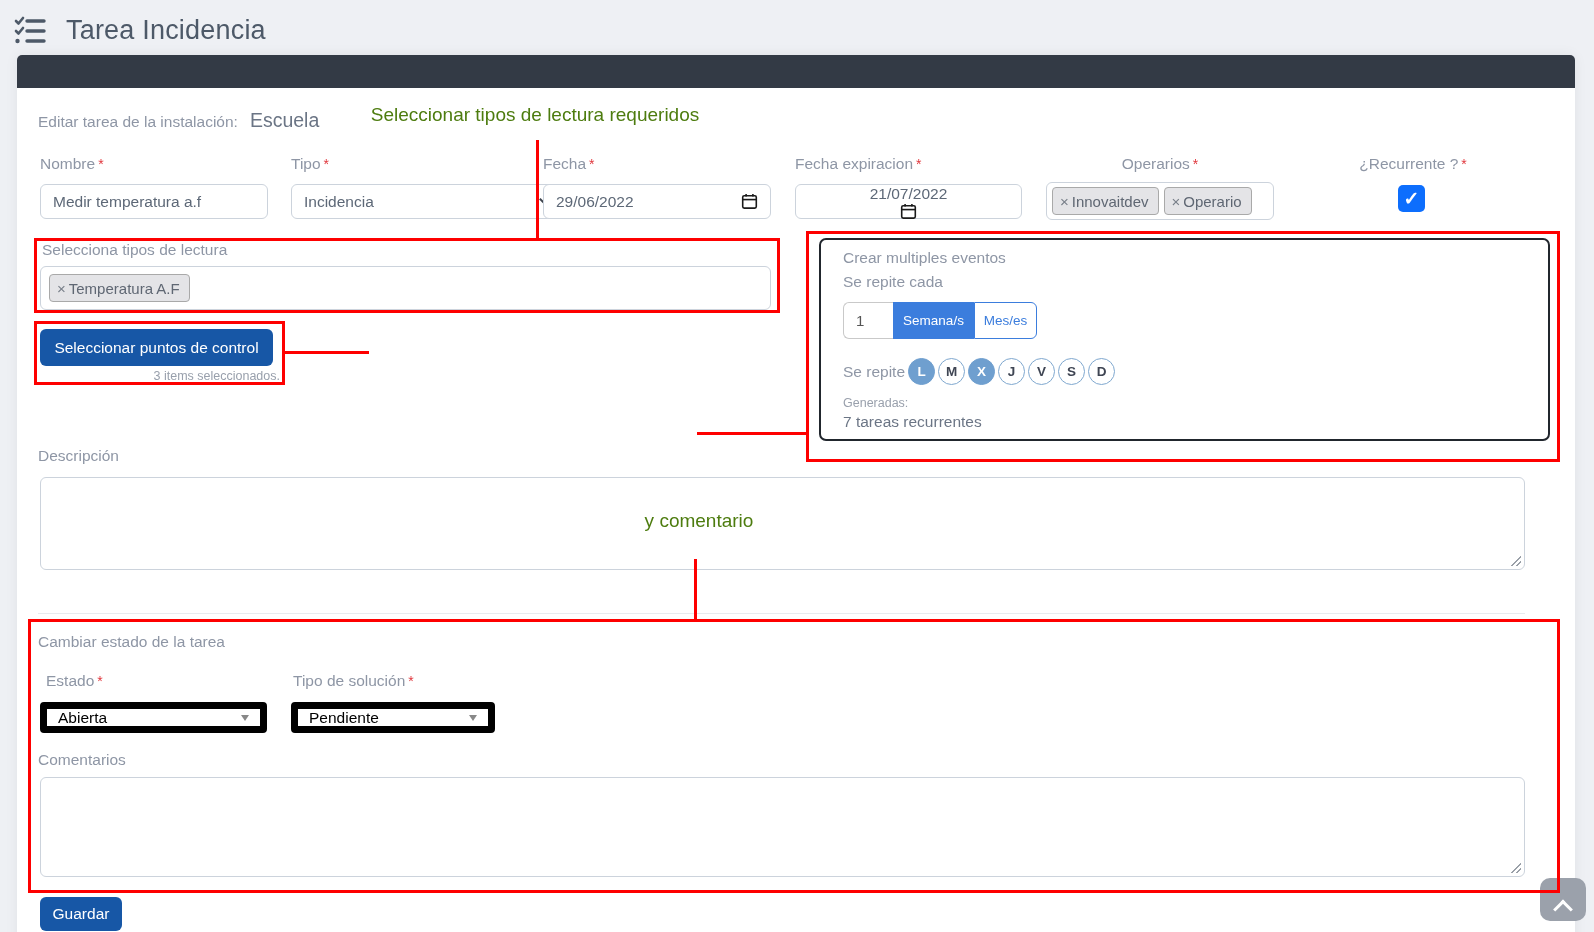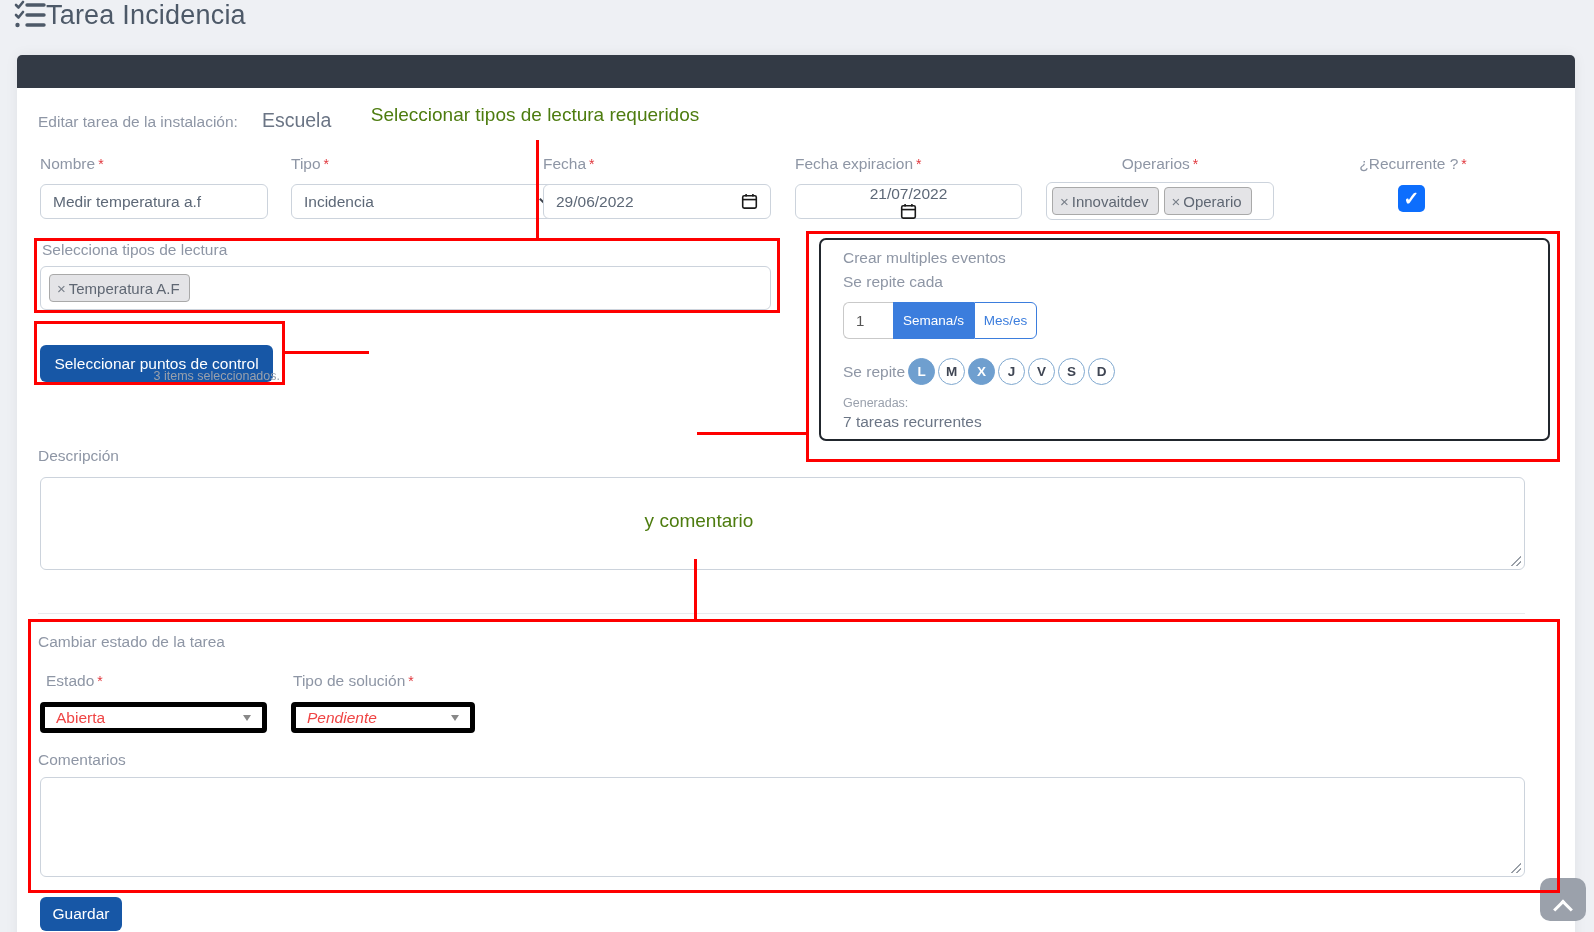--- a/index.html
+++ b/index.html
@@ -2,28 +2,28 @@
 <html><head>
 <meta charset="utf-8">
 <style>
   * { margin:0; padding:0; box-sizing:border-box; }
   html,body { width:1594px; height:932px; }
   body { font-family:"Liberation Sans", sans-serif; background:#eef0f4; }
   .page { position:relative; width:1594px; height:932px; overflow:hidden; background:#eef0f4; }
   .abs { position:absolute; }
 
   
-  .title-row { position:absolute; left:14px; top:0; display:flex; align-items:flex-start; gap:0; height:38px; }
+  .title-row { position:absolute; left:14px; top:8px; display:flex; align-items:flex-end; gap:20px; height:38px; }
   .title-row h1 { font-size:27px; font-weight:400; color:#4d5968; letter-spacing:.2px; }
 
   
   .card { position:absolute; left:17px; top:55px; width:1558px; height:900px; background:#fff; border-radius:5px; box-shadow:0 0 14px rgba(0,0,0,.06); }
   .card-header { position:absolute; left:17px; top:55px; width:1558px; height:33px; background:#333a45; border-radius:5px 5px 0 0; }
 
-  .subtitle { position:absolute; left:38px; top:109px; display:flex; align-items:baseline; gap:24px; }
+  .subtitle { position:absolute; left:38px; top:109px; display:flex; align-items:baseline; gap:12px; }
   .subtitle .pre { font-size:15.5px; color:#8e96a5; }
   .subtitle .name { font-size:19.5px; color:#6b7585; }
 
   .lbl { font-size:15.5px; color:#8e96a5; white-space:nowrap; }
   .star { color:#e0363c; margin-left:3px; font-size:14px; }
   .inp { position:absolute; height:35px; border:1px solid #ccd3dc; border-radius:6px; background:#fff; display:flex; align-items:center; padding:0 12px; font-size:15.5px; color:#5d6877; }
   .inp .grow { flex:1; }
 
   .chev-native { width:9px; height:9px; border-right:2px solid #3c424c; border-bottom:2px solid #3c424c; transform:rotate(45deg); margin-top:-4px; }
 
@@ -52,21 +52,21 @@
   .day.off { background:#fff; color:#3f4553; border:1.5px solid #7fa8cf; }
 
   .small-muted { font-size:12.5px; color:#99a0ac; }
 
   .textarea { position:absolute; border:1px solid #ccd3dc; border-radius:6px; background:#fff; }
   .resize-handle { position:absolute; right:3px; bottom:3px; width:12px; height:12px;
     background:
       linear-gradient(135deg, transparent 0 55%, #9aa0a8 55% 63%, transparent 63% 78%, #9aa0a8 78% 86%, transparent 86%);
   }
 
-  .sel2 { position:absolute; height:31px; border:5px solid #000000; border-radius:4px; background:#fff; display:flex; align-items:center; padding:8px 11px; font-size:15.5px; color:#ef4444; }
+  .sel2 { position:absolute; height:31px; border:7px solid #000000; border-radius:4px; background:#fff; display:flex; align-items:center; padding:8px 11px; font-size:15.5px; color:#000000; }
   .tri-down { width:0; height:0; border-left:4.5px solid transparent; border-right:4.5px solid transparent; border-top:6px solid #888; }
 
   .hr { position:absolute; left:38px; top:613px; width:1487px; height:1px; background:#e8eaee; }
 
   .scroll-top { position:absolute; left:1540px; top:878px; width:46px; height:43px; background:#9ba1ab; border:none; border-radius:10px; cursor:pointer; }
   .chev-up { width:14px; height:14px; border-left:3px solid #fff; border-top:3px solid #fff; transform:rotate(45deg) translate(1px,1px); margin:16px auto 0; }
 </style>
 </head>
 <body>
 
@@ -150,21 +150,21 @@
   </div>
 
   <div class="abs lbl" style="left:42px; top:241px;">Selecciona tipos de lectura</div>
   <div class="inp" style="left:40px; top:266px; width:731px; height:44px; padding:0 8px;">
     <span class="tag">
       <span class="x">×</span>
       <span>Temperatura A.F</span>
     </span>
   </div>
 
-  <button class="btn-dark-blue" style="left:40px; top:329px; width:233px; height:37px;margin-top:16px;">Seleccionar puntos de control</button>
+  <button class="btn-dark-blue" style="left:40px; top:329px; width:233px; height:37px;">Seleccionar puntos de control</button>
   <div class="abs small-muted" style="left:40px; top:369px; width:240px; text-align:right;">3 items seleccionados.</div>
 
   <div class="panel"></div>
   <div class="abs lbl" style="left:843px; top:249px;">Crear multiples eventos</div>
   <div class="abs lbl" style="left:843px; top:273px;">Se repite cada</div>
   <input class="seg-input" value="1" style="">
   <div class="seg-btn seg-active">Semana/s</div>
   <div class="seg-btn seg-inactive">Mes/es</div>
 
   <div class="abs lbl" style="left:843px; top:363px;">Se repite los</div>
@@ -188,21 +188,21 @@
   <div class="hr"></div>
 
   <div class="abs lbl" style="left:38px; top:633px;">Cambiar estado de la tarea</div>
   <div class="abs lbl" style="left:46px; top:672px;"><span>Estado</span><span class="star">*</span></div>
   <div class="abs lbl" style="left:293px; top:672px;"><span>Tipo de solución</span><span class="star">*</span></div>
 
   <div class="sel2" style="left:40px; top:702px; width:227px;">
     <span style="flex:1;">Abierta</span>
     <span class="tri-down"></span>
   </div>
-  <div class="sel2" style="left:291px; top:702px; width:184px;font-style:italic;">
+  <div class="sel2" style="left:291px; top:702px; width:204px;">
     <span style="flex:1;">Pendiente</span>
     <span class="tri-down"></span>
   </div>
 
   <div class="abs lbl" style="left:38px; top:751px;">Comentarios</div>
   <div class="textarea" style="left:40px; top:777px; width:1485px; height:100px;">
     <span class="resize-handle"></span>
   </div>
 
   <button class="btn-dark-blue" style="left:40px; top:897px; width:82px; height:34px;">Guardar</button>

